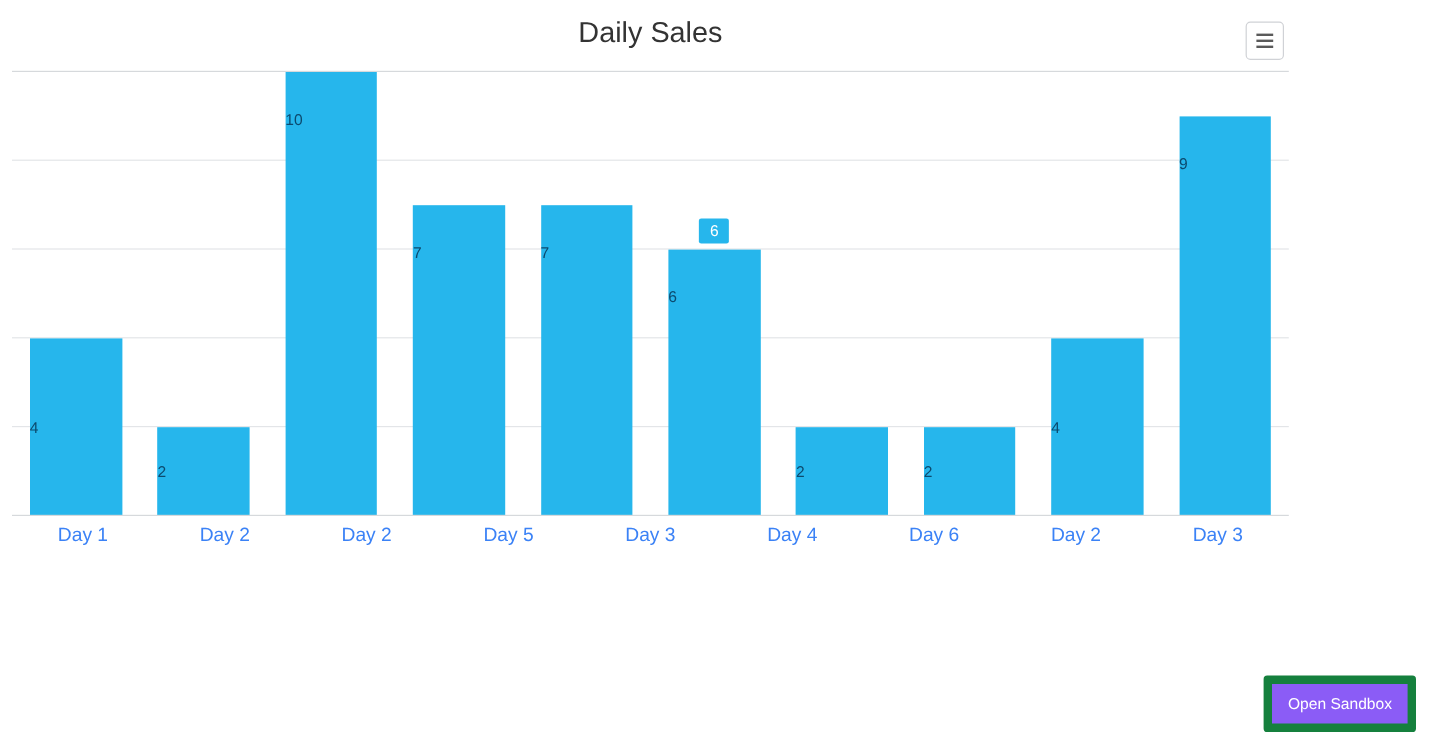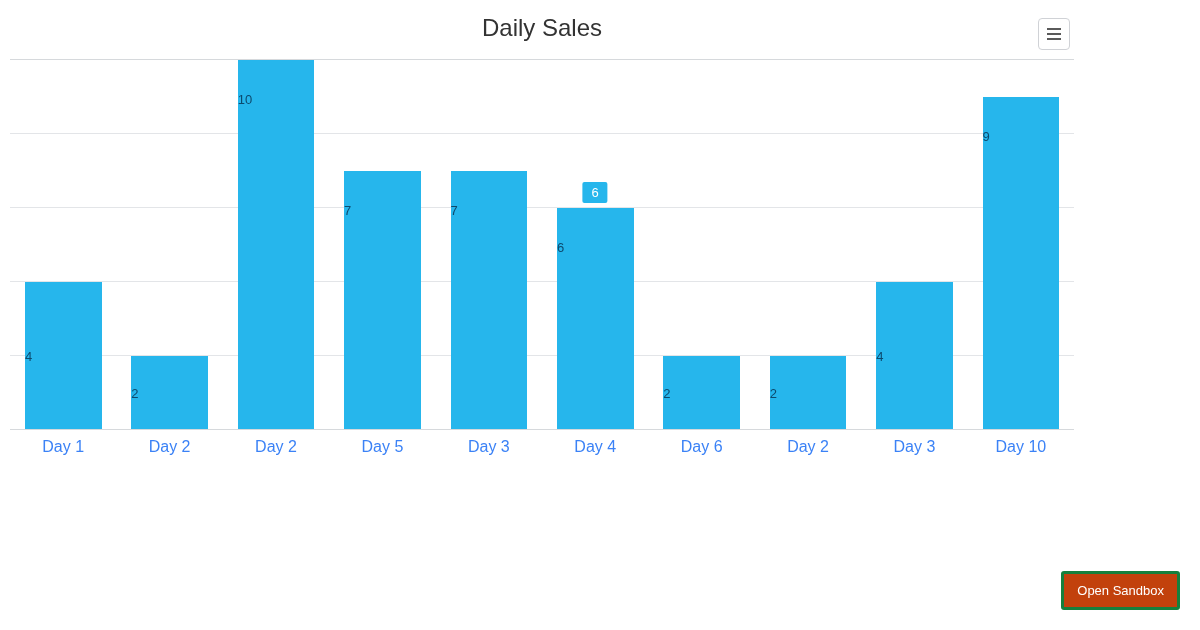--- a/index.html
+++ b/index.html
@@ -129,26 +129,26 @@
     text-align: center;
     font-size: 16px;
     color: #3b82f6;
     padding-top: 8px;
     position: relative;
   }
   .open-sandbox {
     position: absolute;
     right: 20px;
     bottom: 20px;
-    background: #c2410c;
+    background: #8b5cf6;
     color: #fff;
     font-size: 13px;
     padding: 9px 13px;
     border-radius: 3px;
-    border: 3px solid #15803d;
+    border: 7px solid #15803d;
     cursor: pointer;
   }
 </style>
 </head>
 <body>
 
 <div class="chart-wrap">
 
   <div class="chart-title">Daily Sales</div>
 
@@ -223,17 +223,16 @@
   <div class="x-axis" id="xaxis">
       <div class="x-tick">Day 1</div>
       <div class="x-tick">Day 2</div>
       <div class="x-tick">Day 2</div>
       <div class="x-tick">Day 5</div>
       <div class="x-tick">Day 3</div>
       <div class="x-tick">Day 4</div>
       <div class="x-tick">Day 6</div>
       <div class="x-tick">Day 2</div>
       <div class="x-tick">Day 3</div>
-      <div class="x-tick">Day 10</div>
     </div>
 </div>
 
 <button class="open-sandbox">Open Sandbox</button>
 
 </body></html>

